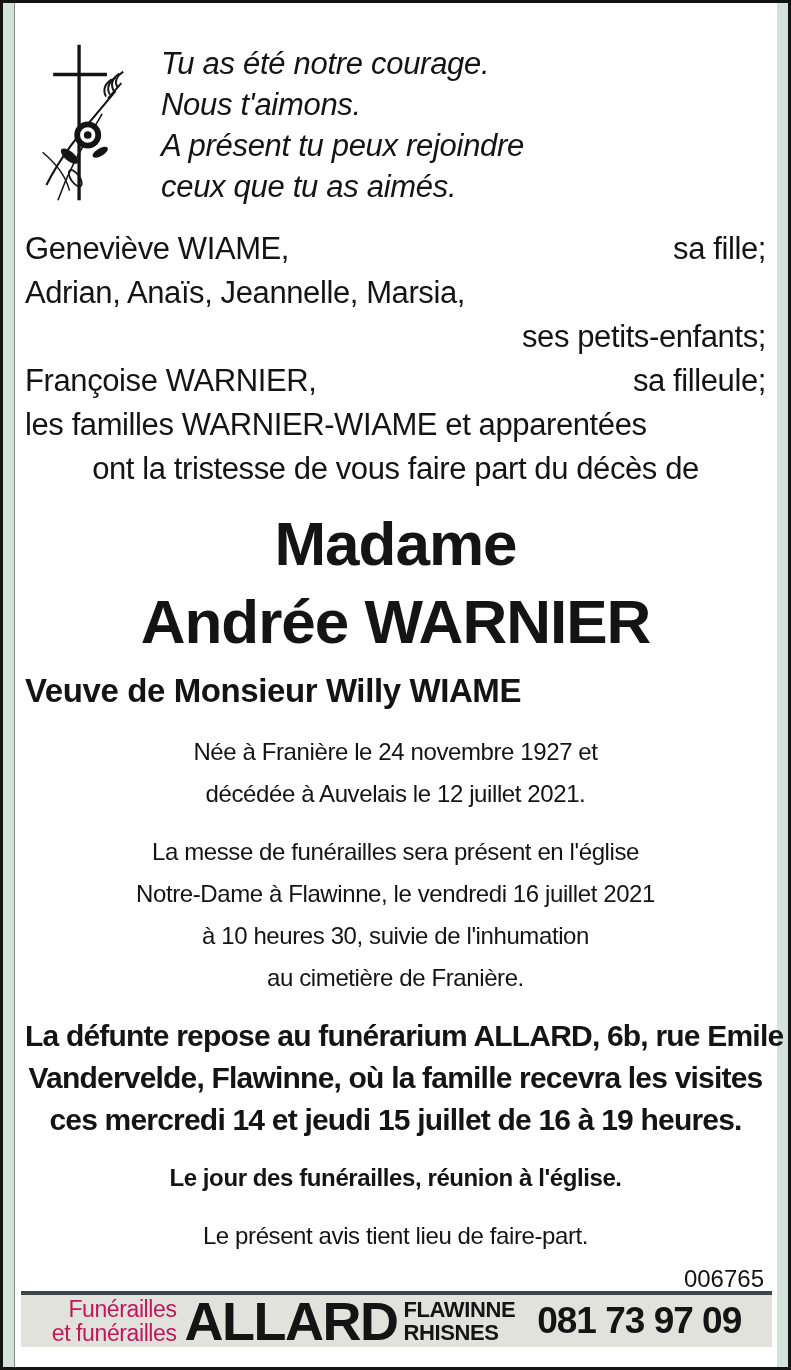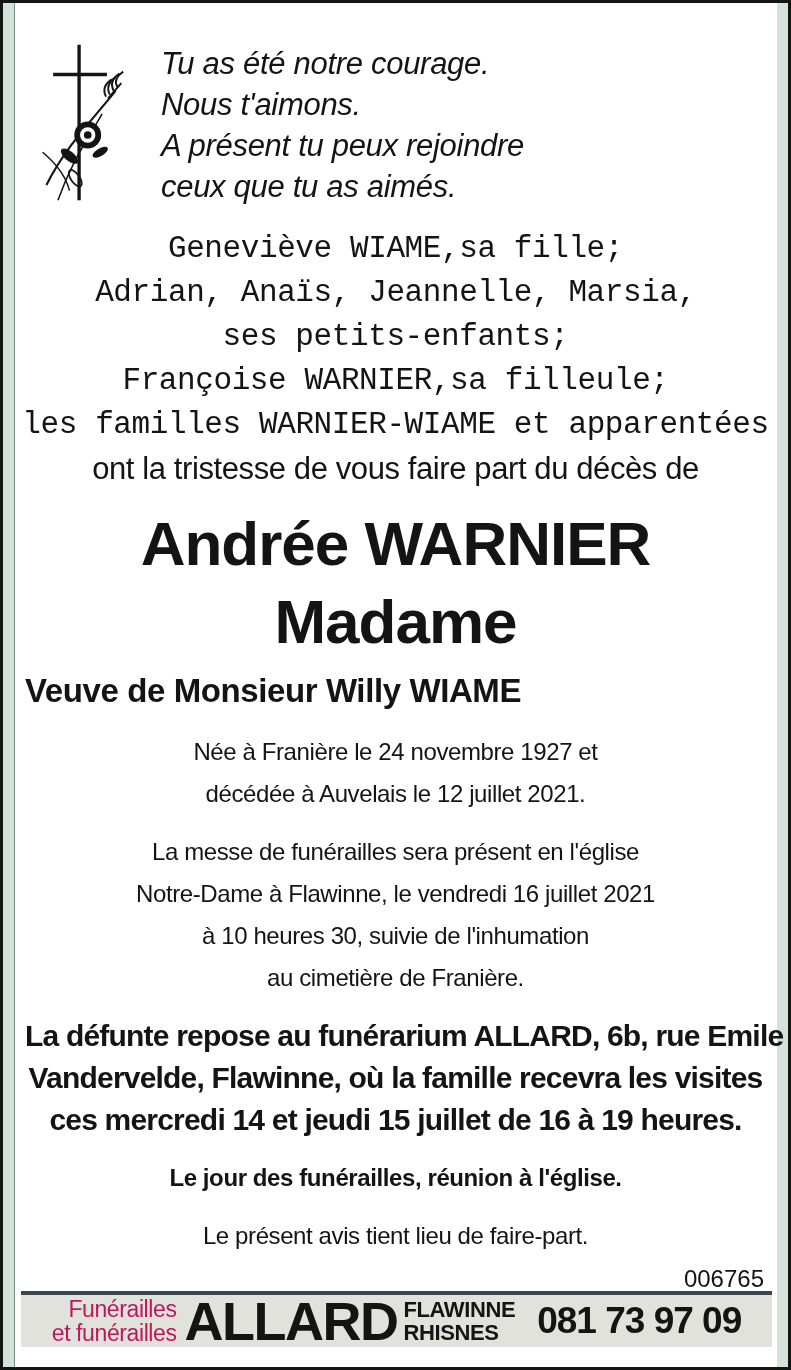--- a/index.html
+++ b/index.html
@@ -29,21 +29,21 @@
   .header { display:flex; align-items:flex-start; margin-top:36px; }
   .cross-art { flex:0 0 auto; margin-left:8px; }
   .quote {
     margin-left:32px; margin-top:4px;
     font-style:italic; font-size:31px; line-height:41px;
     letter-spacing:-0.3px; font-weight:500;
   }
 
   
   .family { margin-top:16px; font-size:31px; line-height:44px; letter-spacing:-0.4px; }
-  .family-row { display:flex; justify-content:center; white-space:nowrap;font-family:Liberation Mono, monospace; }
+  .family-row { display:flex; justify-content:space-between; white-space:nowrap; }
   .announcement { text-align:center; }
 
   
   .title-block { margin-top:14px; text-align:center; }
   .title-line {
     font-weight:bold; font-size:62px; line-height:78px;
     letter-spacing:-1px; white-space:nowrap;
   }
   .widow { margin-top:10px; font-weight:bold; font-size:33px; line-height:40px; letter-spacing:-0.4px; }
 
@@ -129,22 +129,22 @@
         <span>sa filleule;</span>
       </div>
       <div class="family-row">
         <span>les familles WARNIER-WIAME et apparentées</span>
         <span></span>
       </div>
       <div class="announcement">ont la tristesse de vous faire part du décès de</div>
     </div>
 
     <div class="title-block">
+      <div class="title-line">Madame</div>
       <div class="title-line">Andrée WARNIER</div>
-      <div class="title-line">Madame</div>
     </div>
     <div class="widow">Veuve de Monsieur Willy WIAME</div>
 
     <div class="para birth">
       <div>Née à Franière le 24 novembre 1927 et</div>
       <div>décédée à Auvelais le 12 juillet 2021.</div>
     </div>
 
     <div class="para mass">
       <div>La messe de funérailles sera présent en l'église</div>

